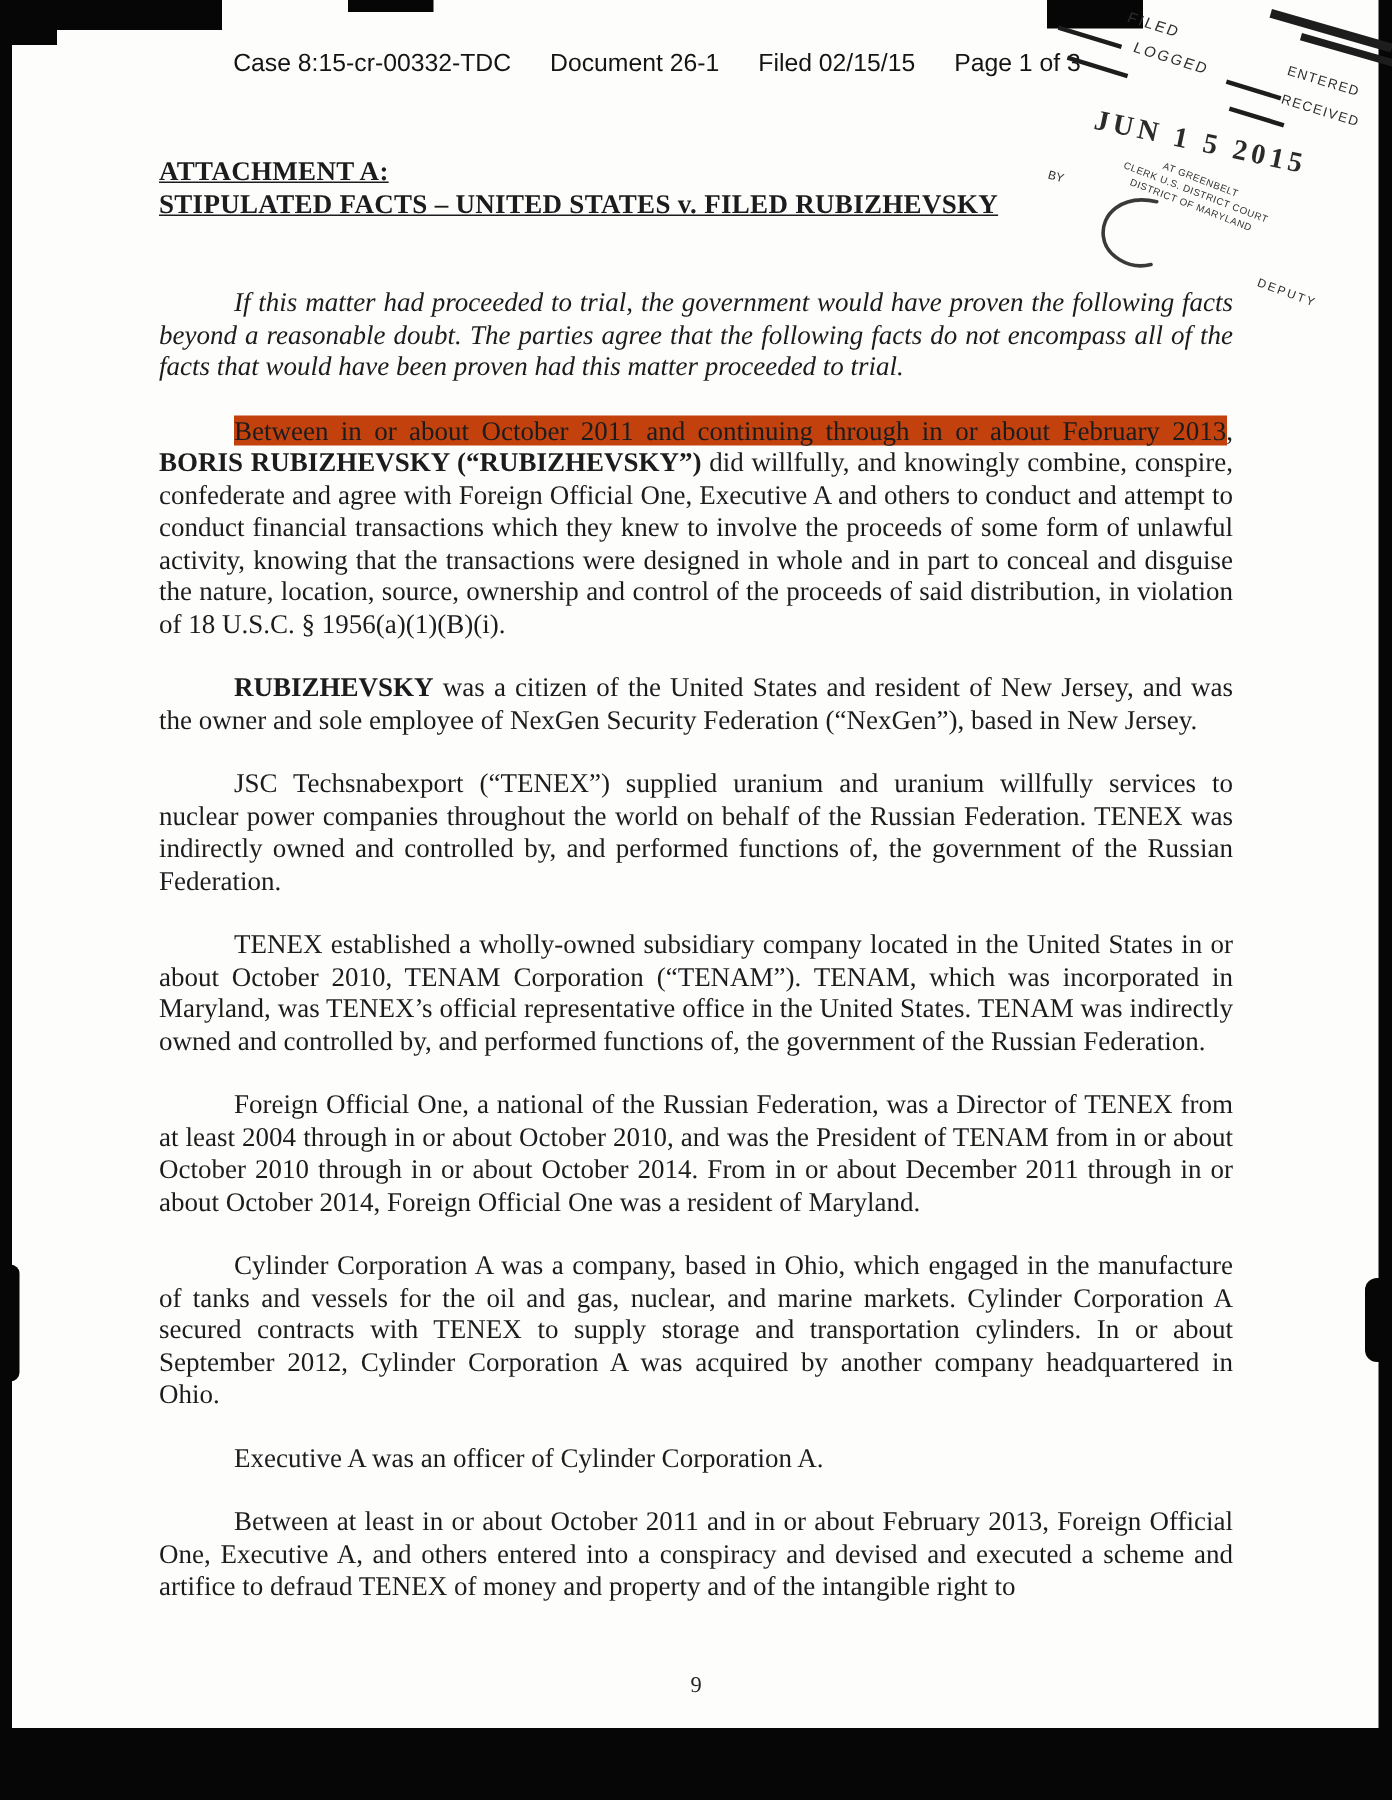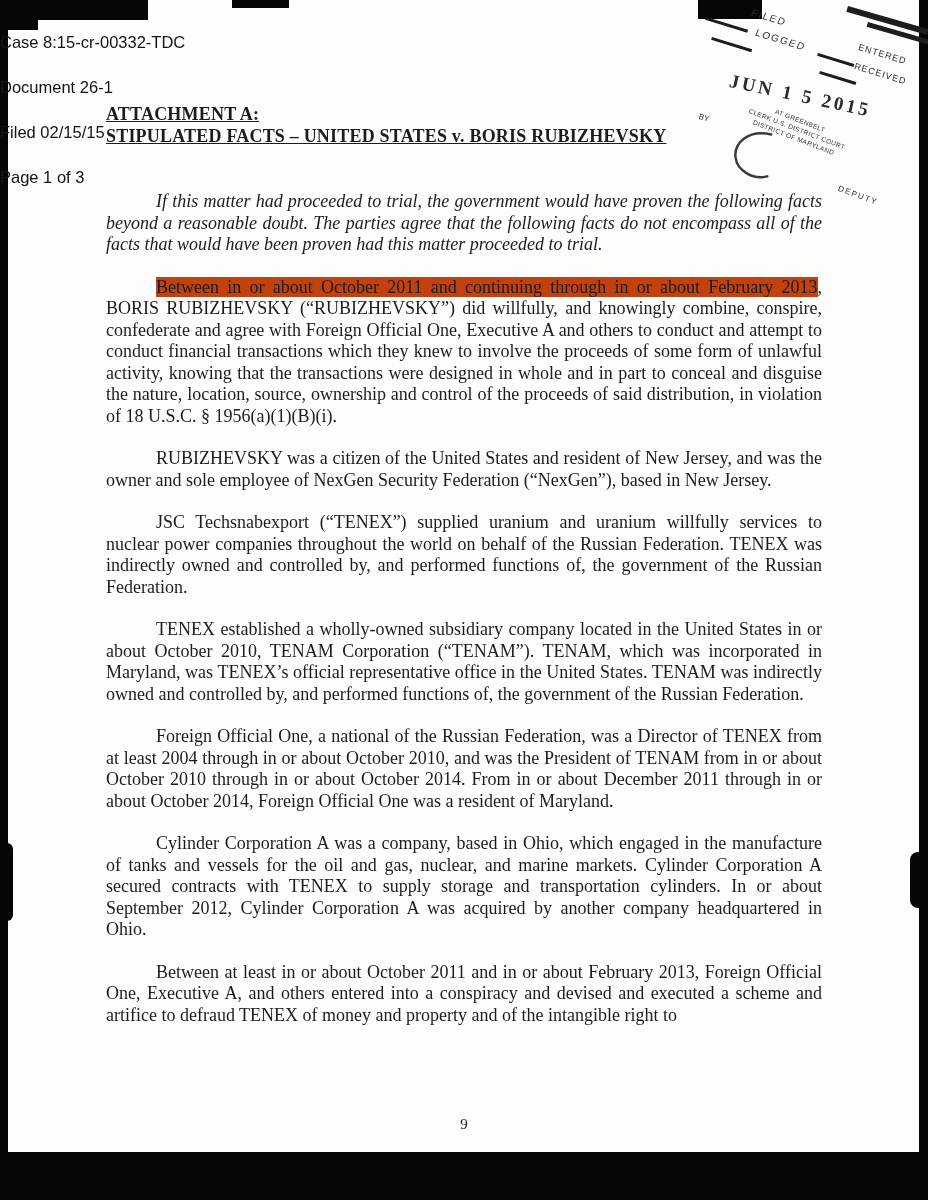--- a/index.html
+++ b/index.html
@@ -5,35 +5,35 @@
   html,body { margin:0; padding:0; background:#e8e8e8; }
   .page {
     position:relative; width:928px; height:1200px; margin:0 auto;
     background:#fdfdfb; overflow:hidden;
     font-family:"Liberation Serif", serif; color:#1c1c1e;
   }
   .artifact { position:absolute; background:#060606; }
   .case-header {
     position:absolute; top:33px; left:0; width:876px;
     display:flex; justify-content:center; gap:26px;
-    font-family:"Liberation Sans", sans-serif; font-size:16.5px; color:#141414;flex-direction:column;
+    font-family:"Liberation Sans", sans-serif; font-size:16.5px; color:#141414;
   }
   .content { position:absolute; left:106px; top:97px; width:716px; }
   .doc-title {
     margin-top:6px; text-align:left; font-weight:bold;
     font-size:18px; line-height:22px; letter-spacing:0.2px;
   }
   .doc-title .tline { text-decoration:underline; }
   p.body {
     margin:21px 0 0 0; font-size:18px; line-height:21.5px;
     text-align:justify; text-indent:50px;
   }
   p.intro { font-style:italic;margin-top:44px; }
   .hl { background:#c2410c; }
-  .bold { font-weight:normal; }
+  .bold { font-weight:bold; }
   .page-number {
     position:absolute; top:1116px; left:0; width:928px;
     text-align:center; font-size:15px; color:#222;
   }
   
   .stamp-text {
     position:absolute; font-family:"Liberation Sans", sans-serif;
     color:#2e2e30; white-space:nowrap; transform-origin:left top;
   }
   .stamp-line { position:absolute; background:#1d1d1d; transform-origin:left top; }
@@ -103,31 +103,32 @@
     <div class="stamp-text st-by">BY</div>
     <div class="stamp-text st-deputy">DEPUTY</div>
     <svg class="squiggle" width="44" height="56" viewBox="0 0 44 56">
       <path d="M38 4 C14 2 2 18 6 32 C9 44 26 52 40 46" stroke="#3a3a3a" stroke-width="2.4" fill="none" stroke-linecap="round"></path>
     </svg>
   </div>
 
   <div class="content">
     <div class="doc-title">
       <div><span class="tline">ATTACHMENT A:</span></div>
-      <div><span class="tline">STIPULATED FACTS – UNITED STATES v. BORIS RUBIZHEVSKY</span></div>
+      <div><span class="tline">STIPULATED FACTS – UNITED STATES v. FILED RUBIZHEVSKY</span></div>
     </div>
 
     <p class="body intro">If this matter had proceeded to trial, the government would have proven the following facts beyond a reasonable doubt.  The parties agree that the following facts do not encompass all of the facts that would have been proven had this matter proceeded to trial.</p>
 
     <p class="body"><span class="hl">Between in or about October 2011 and continuing through in or about February 2013</span><span>, </span><span class="bold">BORIS RUBIZHEVSKY (“RUBIZHEVSKY”)</span><span> did willfully, and knowingly combine, conspire, confederate and agree with Foreign Official One, Executive A and others to conduct and attempt to conduct financial transactions which they knew to involve the proceeds of some form of unlawful activity, knowing that the transactions were designed in whole and in part to conceal and disguise the nature, location, source, ownership and control of the proceeds of said distribution, in violation of 18 U.S.C. § 1956(a)(1)(B)(i).</span></p>
 
     <p class="body"><span class="bold">RUBIZHEVSKY</span><span> was a citizen of the United States and resident of New Jersey, and was the owner and sole employee of NexGen Security Federation (“NexGen”), based in New Jersey.</span></p>
 
     <p class="body">JSC Techsnabexport (“TENEX”) supplied uranium and uranium willfully services to nuclear power companies throughout the world on behalf of the Russian Federation.  TENEX was indirectly owned and controlled by, and performed functions of, the government of the Russian Federation.</p>
     <p class="body">TENEX established a wholly-owned subsidiary company located in the United States in or about October 2010, TENAM Corporation (“TENAM”).  TENAM, which was incorporated in Maryland, was TENEX’s official representative office in the United States.  TENAM was indirectly owned and controlled by, and performed functions of, the government of the Russian Federation.</p>
     <p class="body">Foreign Official One, a national of the Russian Federation, was a Director of TENEX from at least 2004 through in or about October 2010, and was the President of TENAM from in or about October 2010 through in or about October 2014.  From in or about December 2011 through in or about October 2014, Foreign Official One was a resident of Maryland.</p>
     <p class="body">Cylinder Corporation A was a company, based in Ohio, which engaged in the manufacture of tanks and vessels for the oil and gas, nuclear, and marine markets.  Cylinder Corporation A secured contracts with TENEX to supply storage and transportation cylinders.  In or about September 2012, Cylinder Corporation A was acquired by another company headquartered in Ohio.</p>
+    <p class="body">Executive A was an officer of Cylinder Corporation A.</p>
     <p class="body">Between at least in or about October 2011 and in or about February 2013, Foreign Official One, Executive A, and others entered into a conspiracy and devised and executed a scheme and artifice to defraud TENEX of money and property and of the intangible right to</p>
   </div>
 
   <div class="page-number">9</div>
 
 </div>
 
 </body></html>

